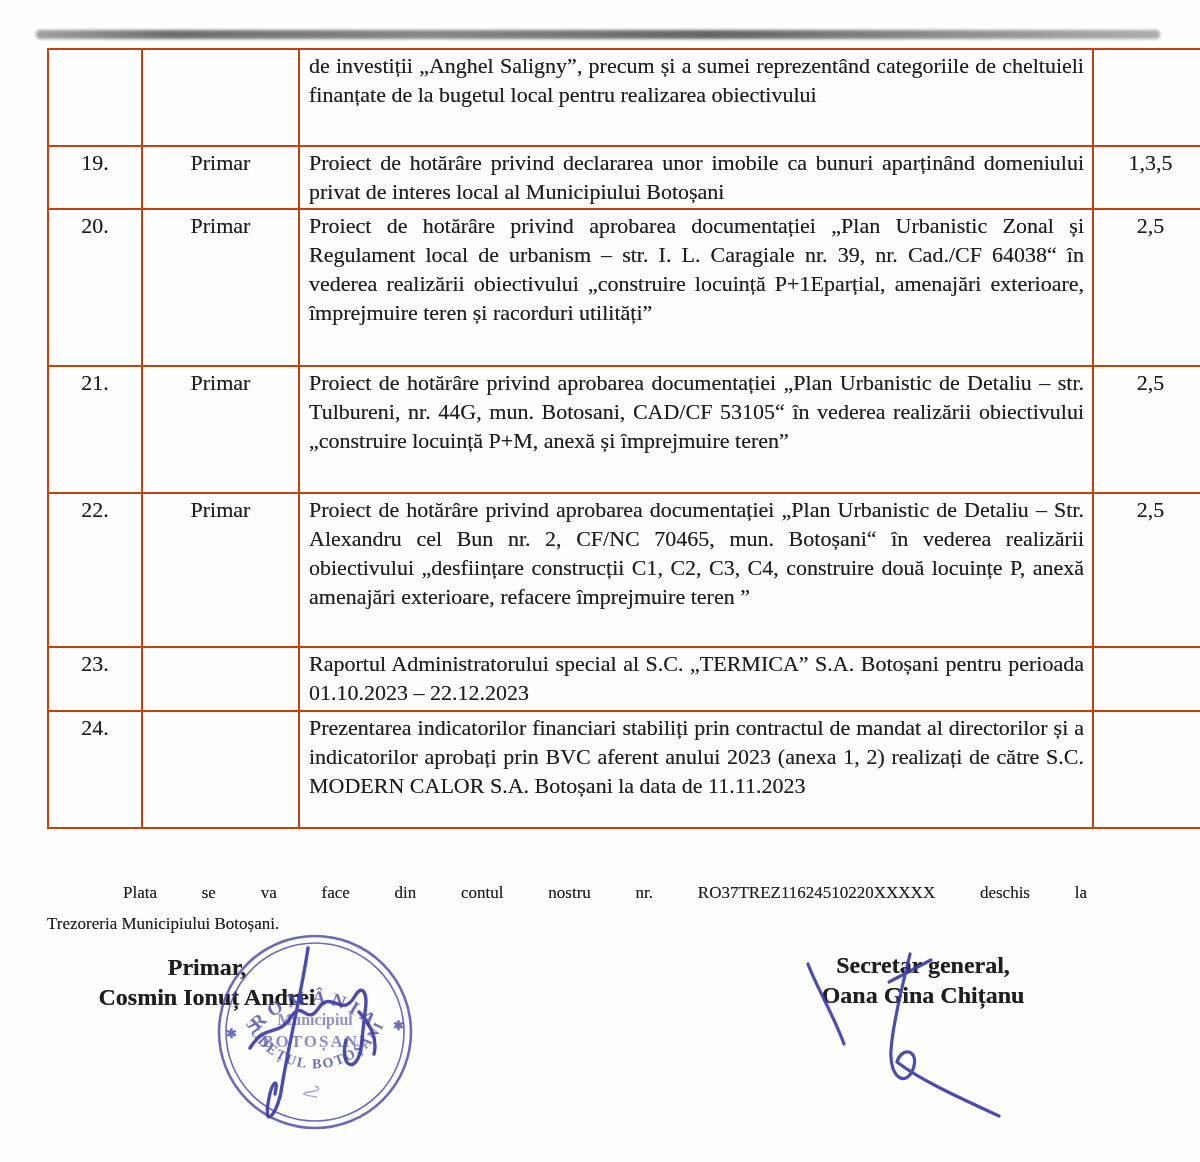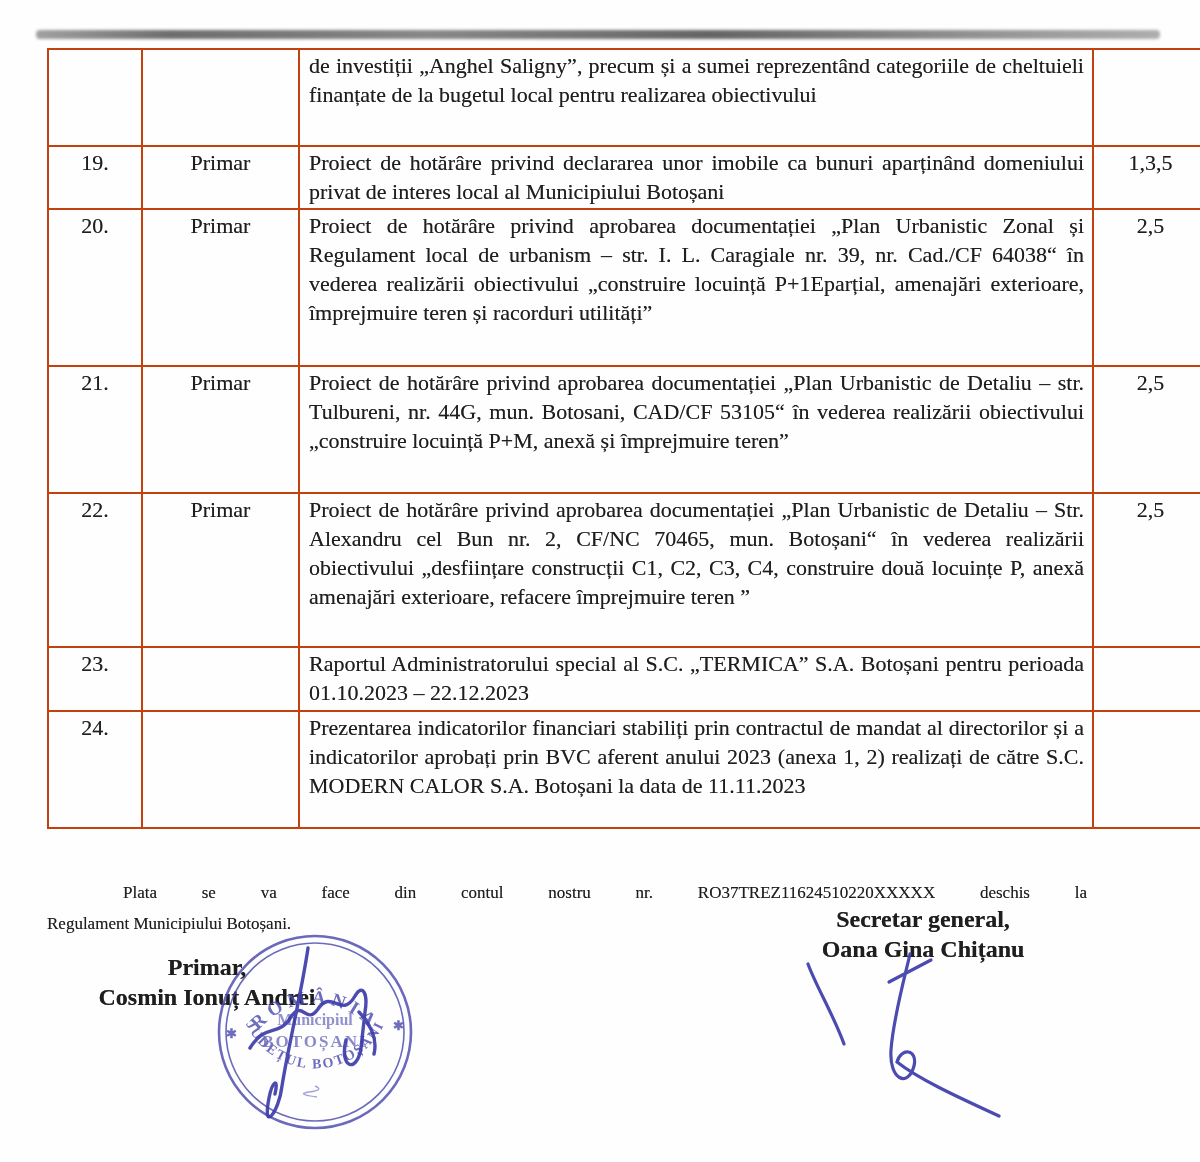--- a/index.html
+++ b/index.html
@@ -33,21 +33,21 @@
   .pay{
     position:absolute;left:47px;top:860px;width:1040px;
     font-size:17px;line-height:31px;text-shadow:0 0 .6px rgba(20,20,20,.5);
   }
   .pay .l1{display:block;text-indent:76px;text-align:justify;text-align-last:justify;}
   .pay .l2{display:block;}
 
   .sig-block{position:absolute;text-align:center;font-weight:bold;font-size:24px;line-height:30px;
     text-shadow:0 0 .6px rgba(10,10,10,.6);}
   .sig-left{left:78px;top:952px;width:258px;}
-  .sig-right{left:798px;top:904px;width:250px;}
+  .sig-right{left:798px;top:950px;width:250px;}
 
   .stamp-svg{position:absolute;left:212px;top:926px;width:206px;height:226px;}
   .rsig-svg{position:absolute;left:792px;top:948px;width:270px;height:185px;}
 </style>
 </head>
 <body>
 
 <div class="scan-top-smudge"></div>
 
 <table class="doc-table">
@@ -92,21 +92,21 @@
     <td class="c-num">24.</td>
     <td class="c-who"></td>
     <td class="c-desc">Prezentarea indicatorilor financiari stabiliți prin contractul de mandat al directorilor și a indicatorilor aprobați prin BVC aferent anului 2023 (anexa 1, 2) realizați de către S.C. MODERN CALOR S.A. Botoșani la data de 11.11.2023</td>
     <td class="c-val"></td>
   </tr>
 </tbody>
   </table>
 
 <p class="pay">
   <span class="l1">Plata se va face din contul nostru nr. RO37TREZ11624510220XXXXX deschis la</span>
-  <span class="l2">Regulament Municipiului Botoșani.</span>
+  <span class="l2">Trezoreria Municipiului Botoșani.</span>
 </p>
 
 <div class="sig-block sig-left">
   <div>Primar,</div>
   <div>Cosmin Ionuț Andrei</div>
 </div>
 
 <div class="sig-block sig-right">
   <div>Secretar general,</div>
   <div>Oana Gina Chițanu</div>

